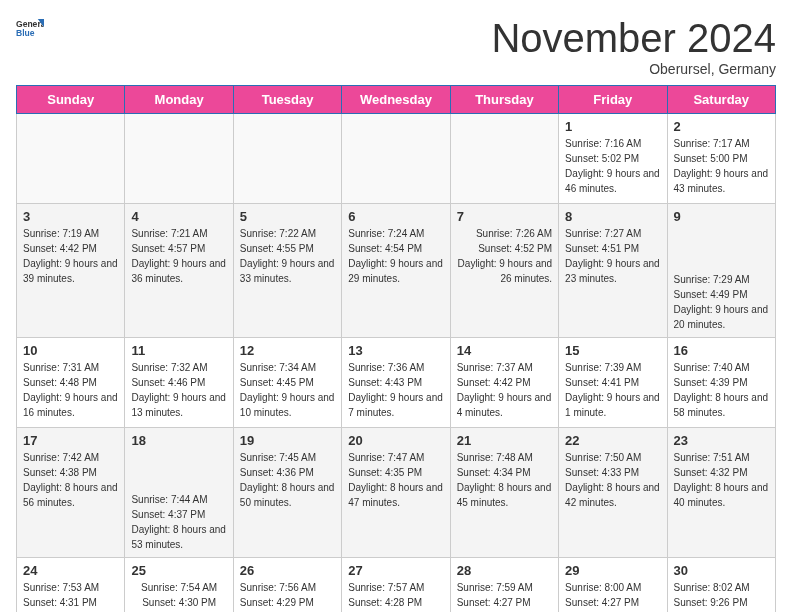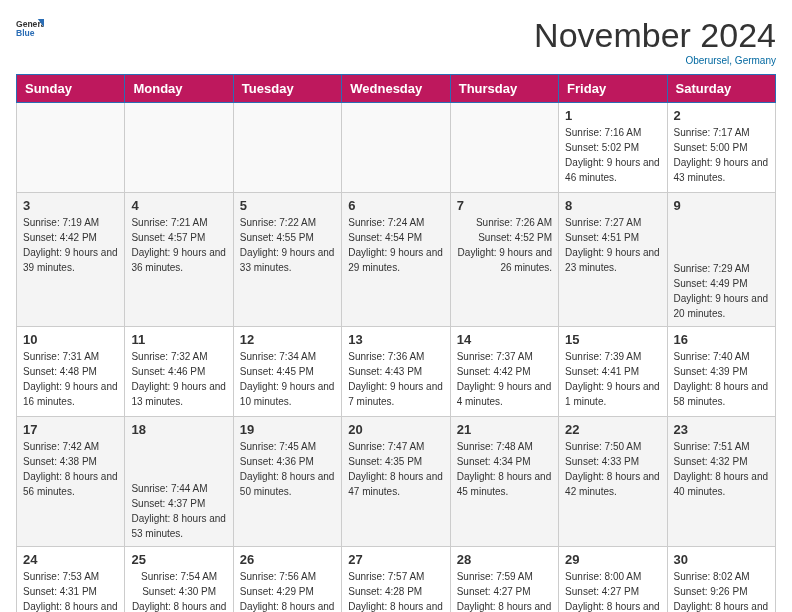--- a/index.html
+++ b/index.html
@@ -22,37 +22,37 @@
       gap: 4px;
     }
     .logo-icon {
       width: 28px;
       height: 28px;
     }
     .title-area {
       text-align: right;
     }
     .month-title {
-      font-size: 34px;
+      font-size: 40px;
       font-weight: normal;
       color: #333;
     }
     .subtitle {
-      font-size: 10px;
-      color: #0369a1;
+      font-size: 14px;
+      color: #404040;
     }
     .calendar-table {
       width: 100%;
       border-collapse: collapse;
       table-layout: fixed;
     }
     .calendar-table th {
-      background-color: #be185d;
+      background-color: #ec4899;
       color: #fff;
-      text-align: left;
+      text-align: center;
       padding: 6px 8px;
       font-size: 13px;
       font-weight: bold;
       border: 1px solid #2a6db5;
     }
     .calendar-table td {
       border: 1px solid #ccc;
       vertical-align: top;
       padding: 5px 6px;
       font-size: 10.5px;

